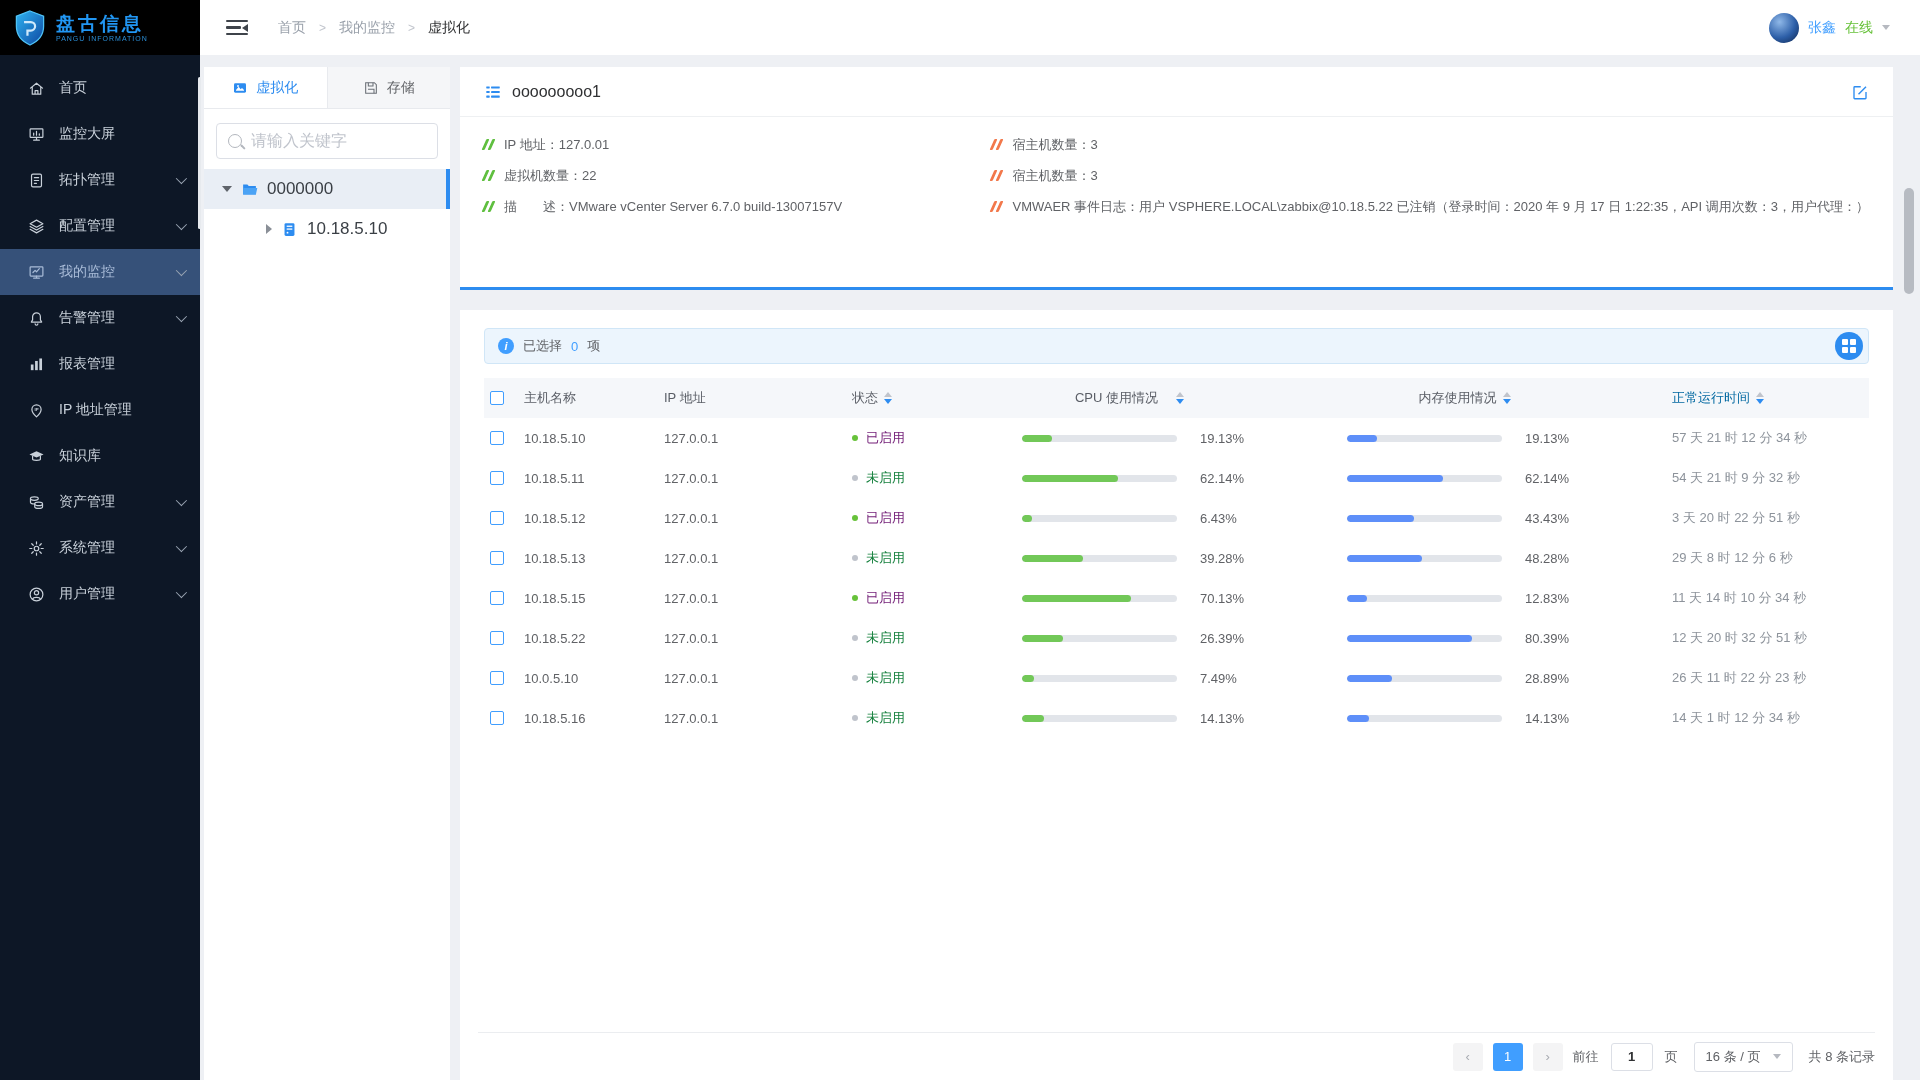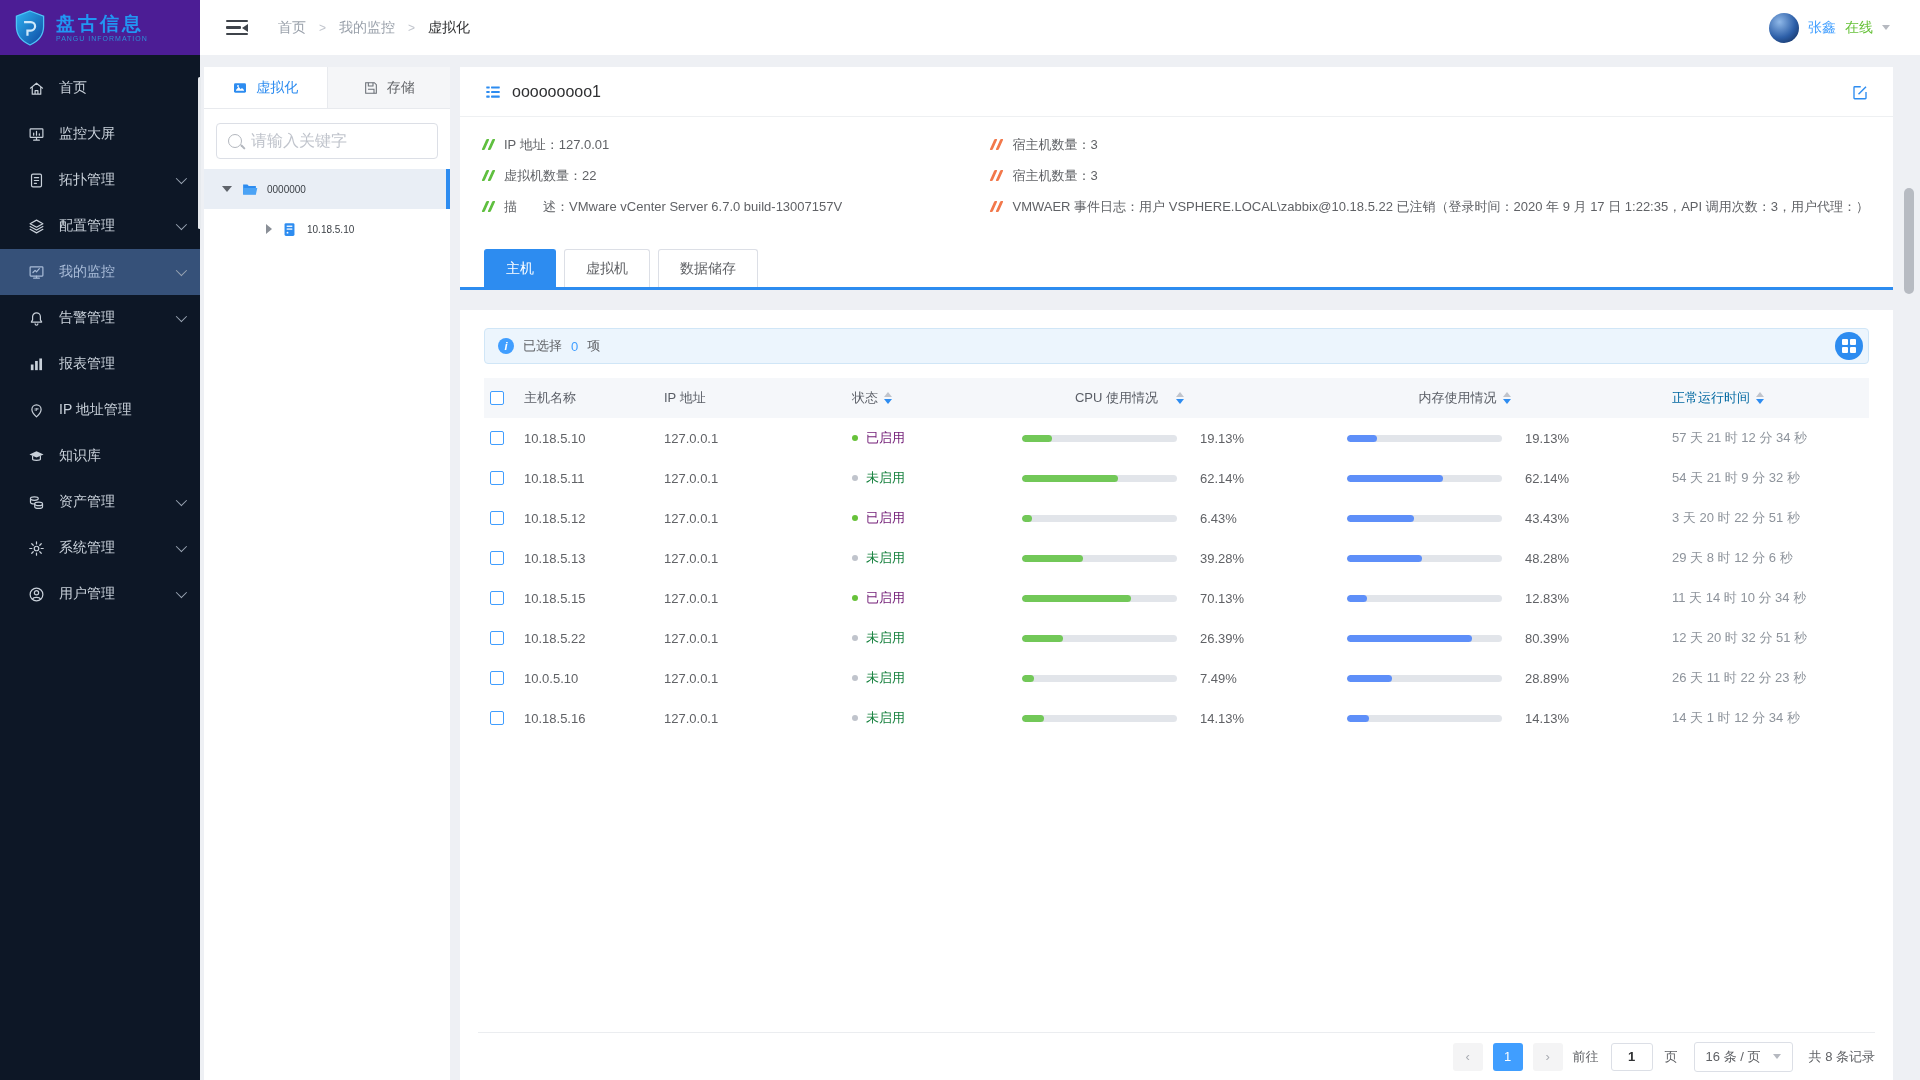--- a/index.html
+++ b/index.html
@@ -2,21 +2,21 @@
 <html><head>
 <meta charset="utf-8">
 <style>
   * { margin:0; padding:0; box-sizing:border-box; }
   html,body { width:1920px; height:1080px; overflow:hidden; }
   body { font-family:"Liberation Sans","DejaVu Sans",sans-serif; background:#eef0f4; position:relative; color:#303133; }
   svg { display:block; }
 
   
   .sidebar { position:absolute; left:0; top:0; width:200px; height:1080px; background:#0d1726; z-index:3; }
-  .logo { height:55px; background:#4c1d95; display:flex; align-items:center; padding-left:13px; gap:9px; }
+  .logo { height:55px; background:#000000; display:flex; align-items:center; padding-left:13px; gap:9px; }
   .logo-text { display:flex; flex-direction:column; }
   .logo-name { color:#2196f3; font-size:19px; font-weight:bold; letter-spacing:3px; line-height:22px; }
   .logo-sub { color:#2b8fd8; font-size:7px; letter-spacing:1px; }
   .menu { padding-top:10px; }
   .menu-item { height:46px; display:flex; align-items:center; padding:0 16px 0 28px; color:#c9d1da; font-size:14px; cursor:pointer; }
   .menu-item svg { width:17px; height:17px; margin-right:14px; flex:none; }
   .menu-item.active { background:#365179; color:#a9bcd8; }
   .chev { margin-left:auto; width:8px; height:8px; border-right:1.5px solid #9aa5b3; border-bottom:1.5px solid #9aa5b3; transform:rotate(45deg) translateY(-2px); }
   .side-thumb { position:absolute; left:198px; top:77px; width:3px; height:152px; background:#e7eaee; border-radius:2px; z-index:4; }
 
@@ -39,21 +39,21 @@
   .tree-panel { position:absolute; left:204px; top:67px; width:246px; bottom:0; background:#fff; z-index:2; }
   .ptabs { display:flex; height:42px; border-bottom:1px solid #e8eaee; }
   .ptab { flex:1; display:flex; align-items:center; justify-content:center; gap:8px; font-size:14px; cursor:pointer; }
   .ptab svg { width:16px; height:16px; }
   .ptab.active { color:#2d8cf0; background:#fff; }
   .ptab.inactive { background:#f5f6f8; color:#606266; border-left:1px solid #e8eaee; }
   .search-box { margin:14px 12px 10px; height:36px; border:1px solid #dcdfe6; border-radius:4px; display:flex; align-items:center; padding:0 11px; gap:9px; }
   .search-box .ph { color:#c0c4cc; font-size:16px; }
   .mag { width:14px; height:14px; border:1.7px solid #b3b7be; border-radius:50%; position:relative; flex:none; }
   .mag::after { content:""; position:absolute; width:6px; height:1.7px; background:#b3b7be; transform:rotate(45deg); right:-5px; bottom:-1px; border-radius:1px; }
-  .tree { font-size:10px; color:#3a3f45; }
+  .tree { font-size:17px; color:#3a3f45; }
   .tnode { height:40px; display:flex; align-items:center; gap:9px; cursor:pointer; }
   .tnode.selected { background:#e9eef5; border-right:4px solid #2d8cf0; }
   .tnode svg { width:17px; height:17px; flex:none; }
   .caret-down { width:0; height:0; border-left:5px solid transparent; border-right:5px solid transparent; border-top:6px solid #5f646b; flex:none; }
   .caret-right { width:0; height:0; border-top:5px solid transparent; border-bottom:5px solid transparent; border-left:6px solid #8a8f97; flex:none; }
 
   
   .card1 { position:absolute; left:460px; top:67px; width:1433px; height:223px; background:#fff; border-bottom:3px solid #2d8cf0; z-index:1; }
   .card1-title { height:50px; display:flex; align-items:center; padding:0 24px; border-bottom:1px solid #eef0f2; }
   .card1-title svg { width:18px; height:18px; }
@@ -384,31 +384,20 @@
       </div>
       <div class="info-row">
         <span class="slash orange">
             <i></i>
             <i></i>
           </span>
         <span>VMWAER 事件日志</span>：<span>用户 VSPHERE.LOCAL\zabbix@10.18.5.22 已注销（登录时间：2020 年 9 月 17 日 1:22:35，API 调用次数：3，用户代理：）</span>
       </div>
     </div>
   </div>
-  <div class="dtabs">
-    <div class="dtab active">
-        <span>主机</span>
-      </div>
-    <div class="dtab">
-        <span>虚拟机</span>
-      </div>
-    <div class="dtab">
-        <span>数据储存</span>
-      </div>
-  </div>
 </section>
 
 <section class="card2">
   <div class="alert">
     <span class="info-i">i</span>
     <span>已选择</span>
     <span class="count">0</span>
     <span>项</span>
     <span class="grid-btn">
         <i></i>

